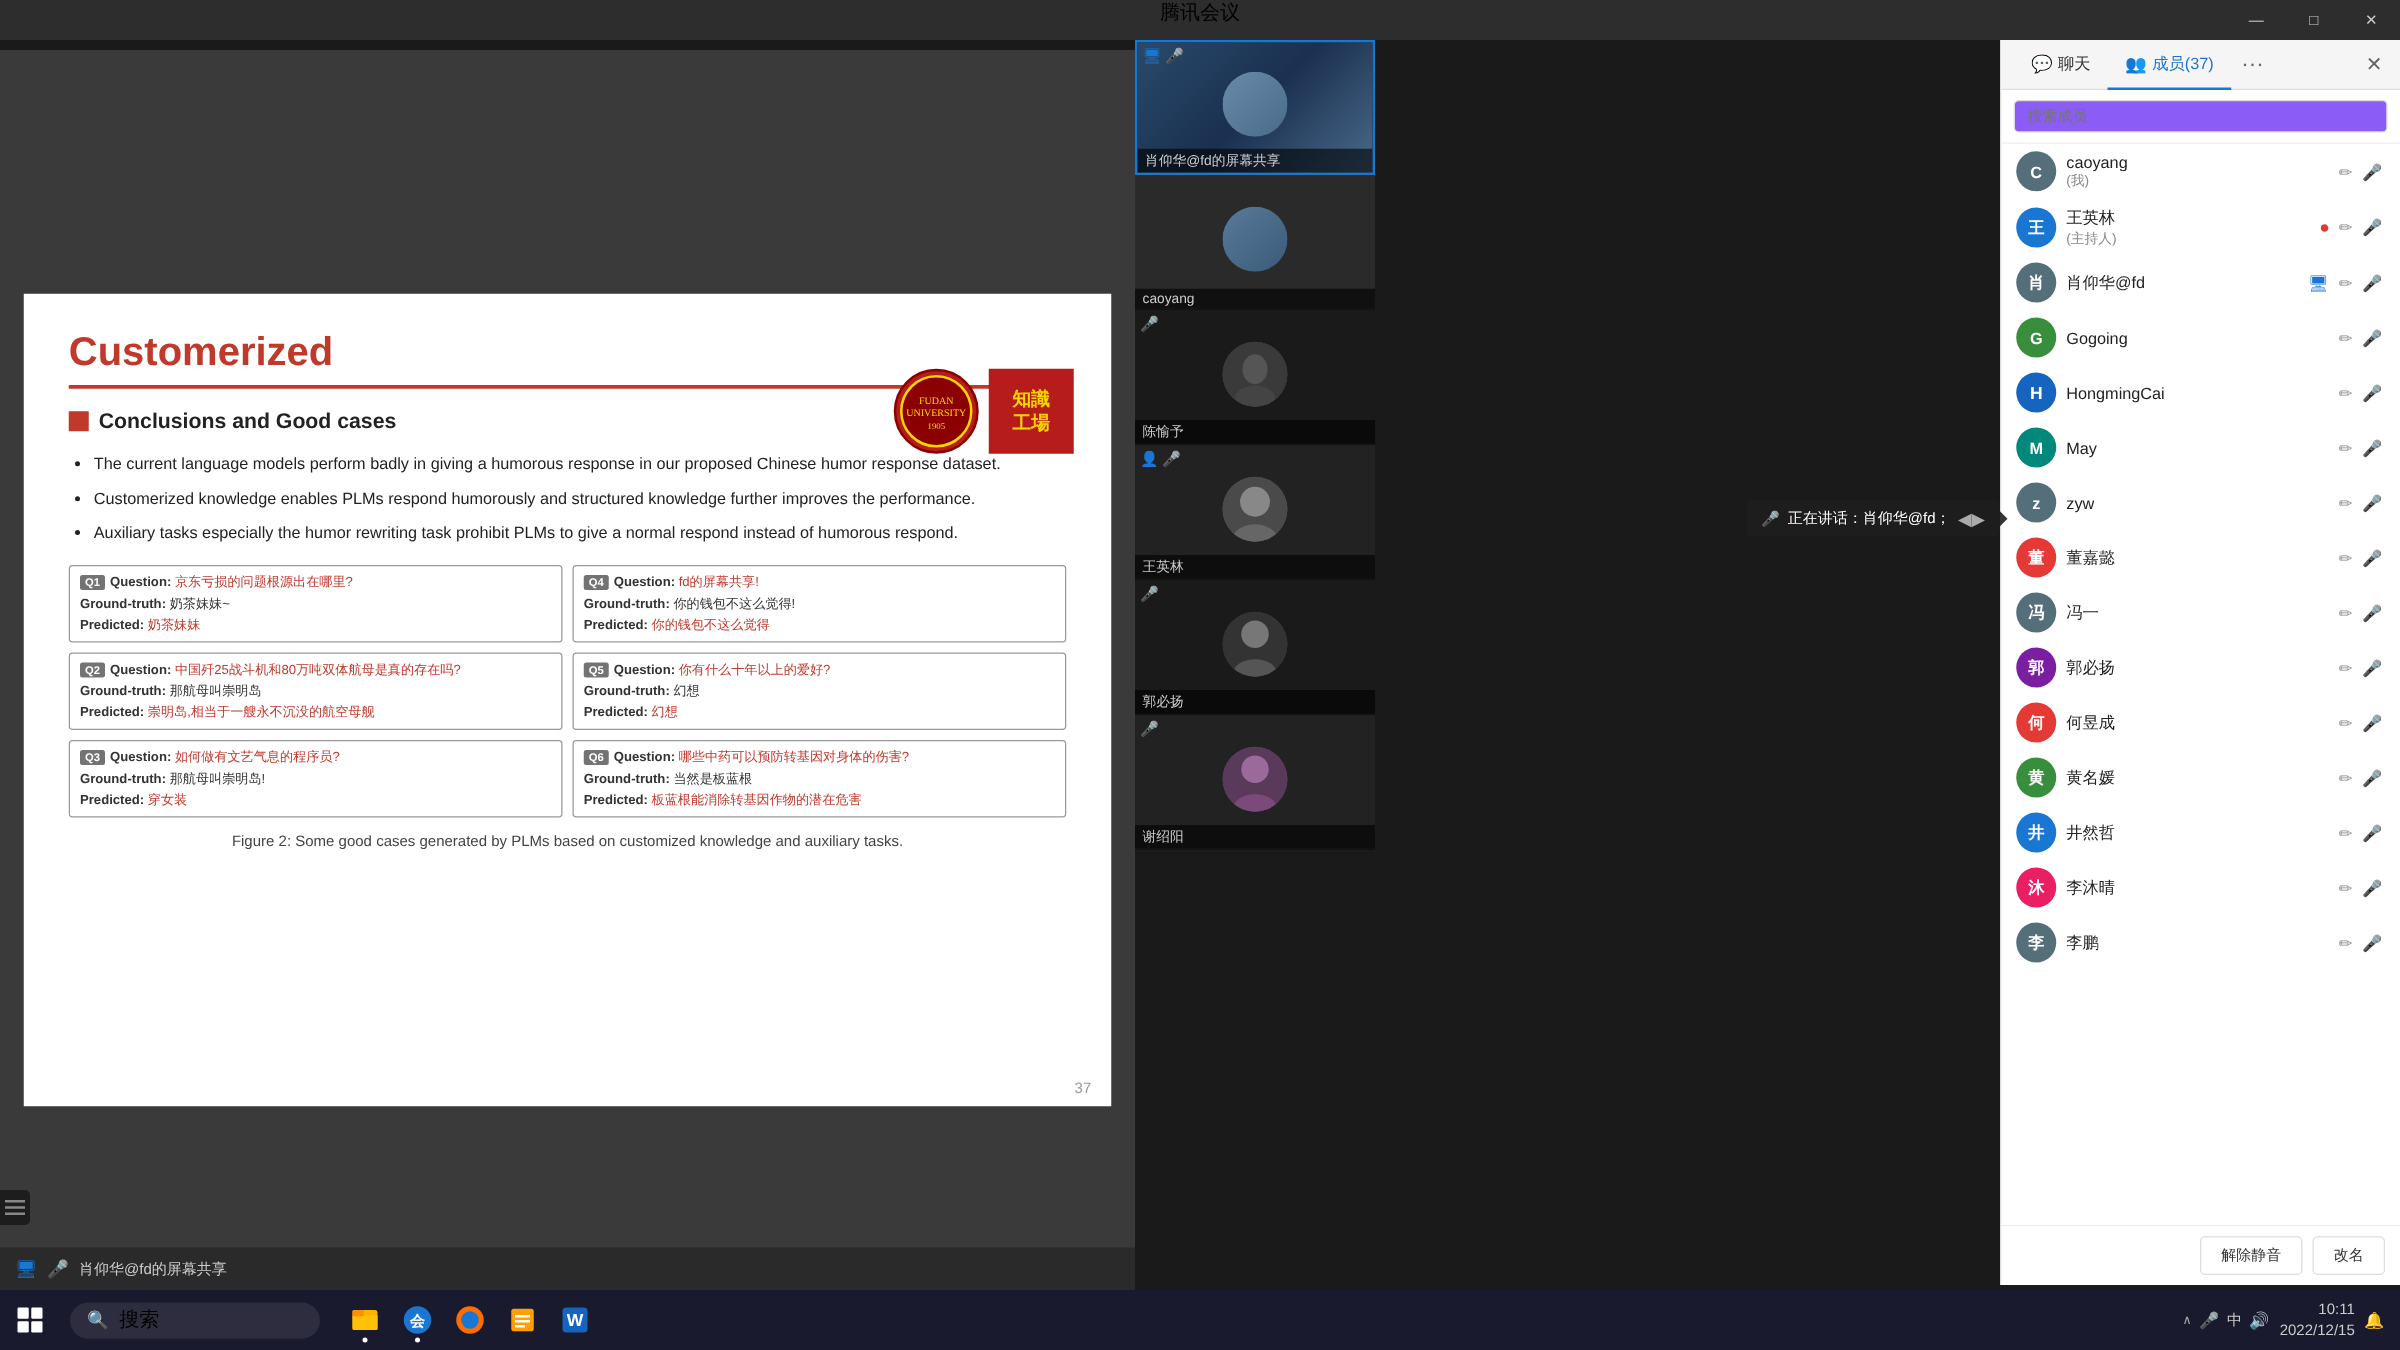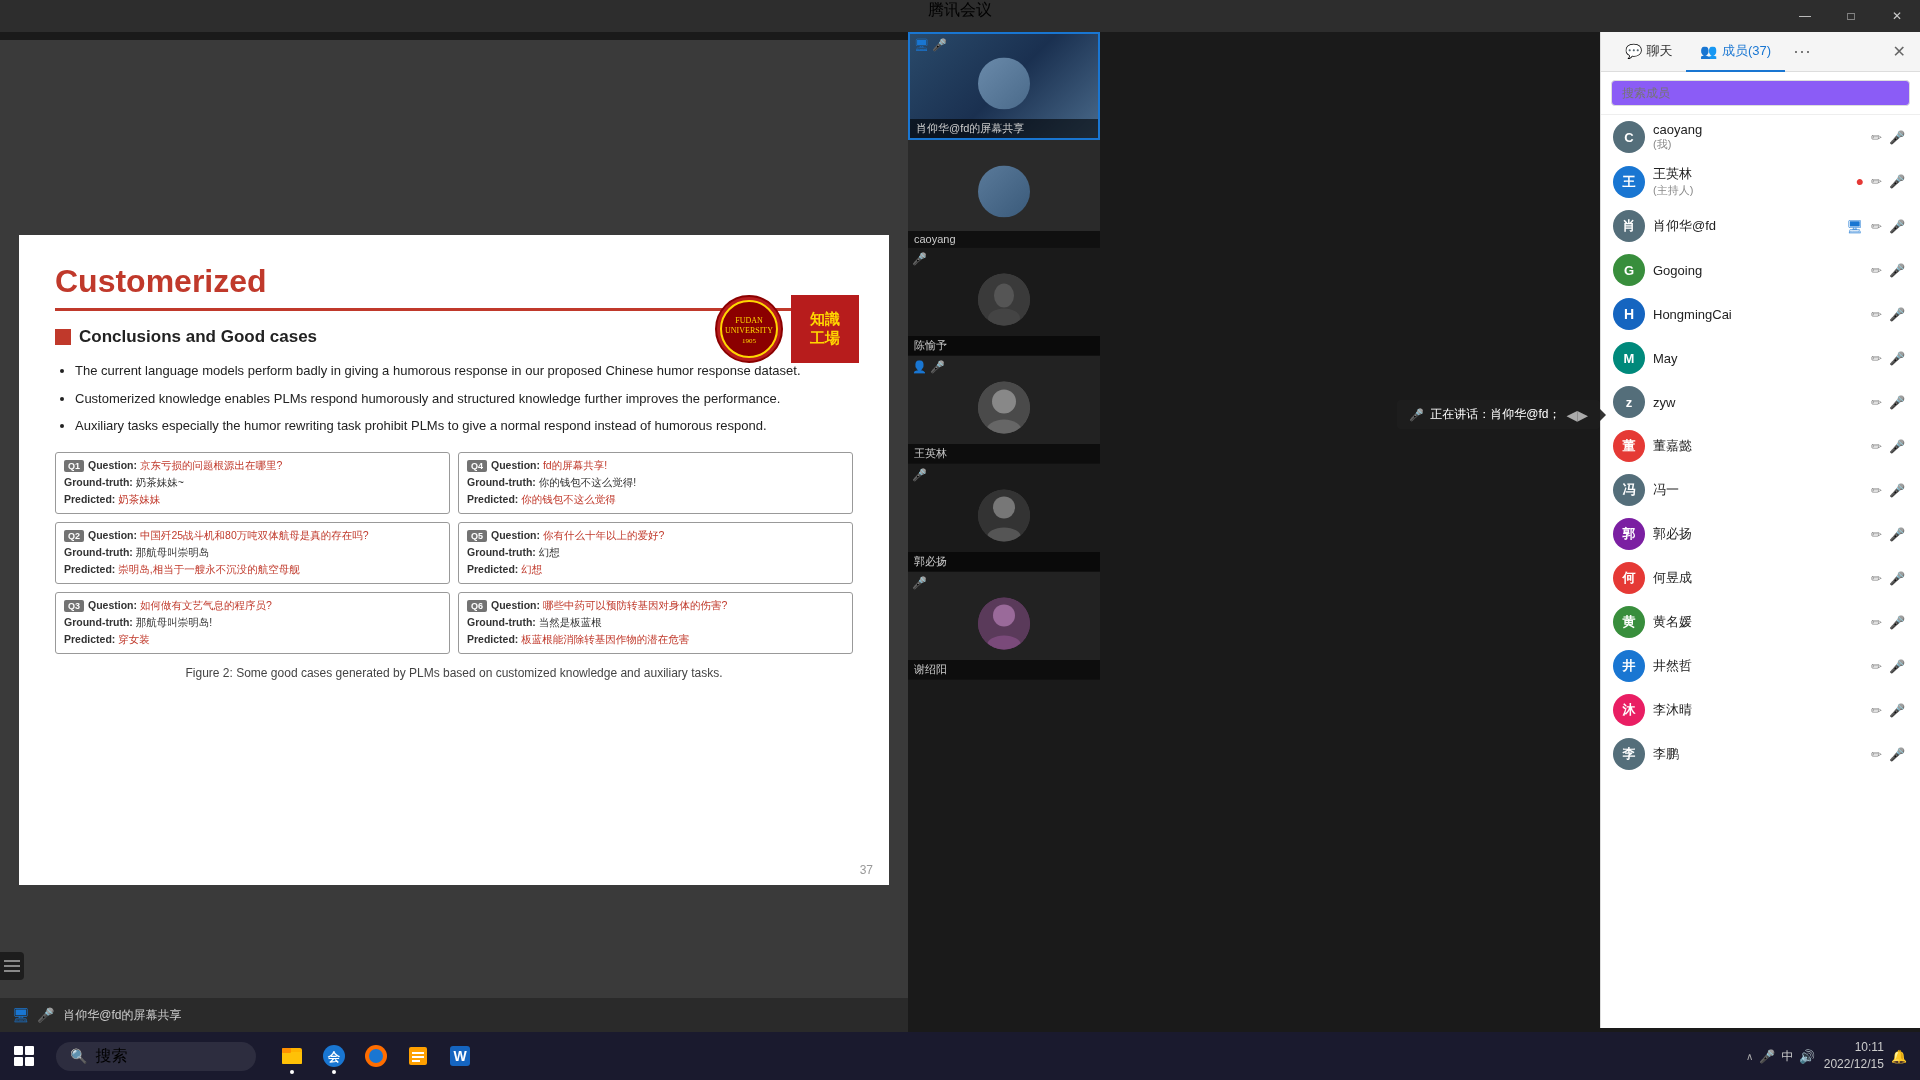--- a/index.html
+++ b/index.html
@@ -908,20 +908,24 @@
       <div class="member-info">
         <div class="member-name">李鹏</div>
       </div>
       <div class="member-actions">
         <span class="member-action-icon">✏</span>
         <span class="member-action-icon">🎤</span>
       </div>
     </div>
   </div>
 
+  <div id="panel-footer">
+    <button class="footer-btn">解除静音</button>
+    <button class="footer-btn">改名</button>
+  </div>
 </div>
 
 <div id="speaking-tooltip">
   <span style="color:#4fc3f7;font-size:12px">🎤</span>
   <span>正在讲话：肖仰华@fd；</span>
   <span style="color:#aaa;font-size:14px">◀▶</span>
   <div class="tooltip-arrow"></div>
 </div>
 
 <div id="os-taskbar">

